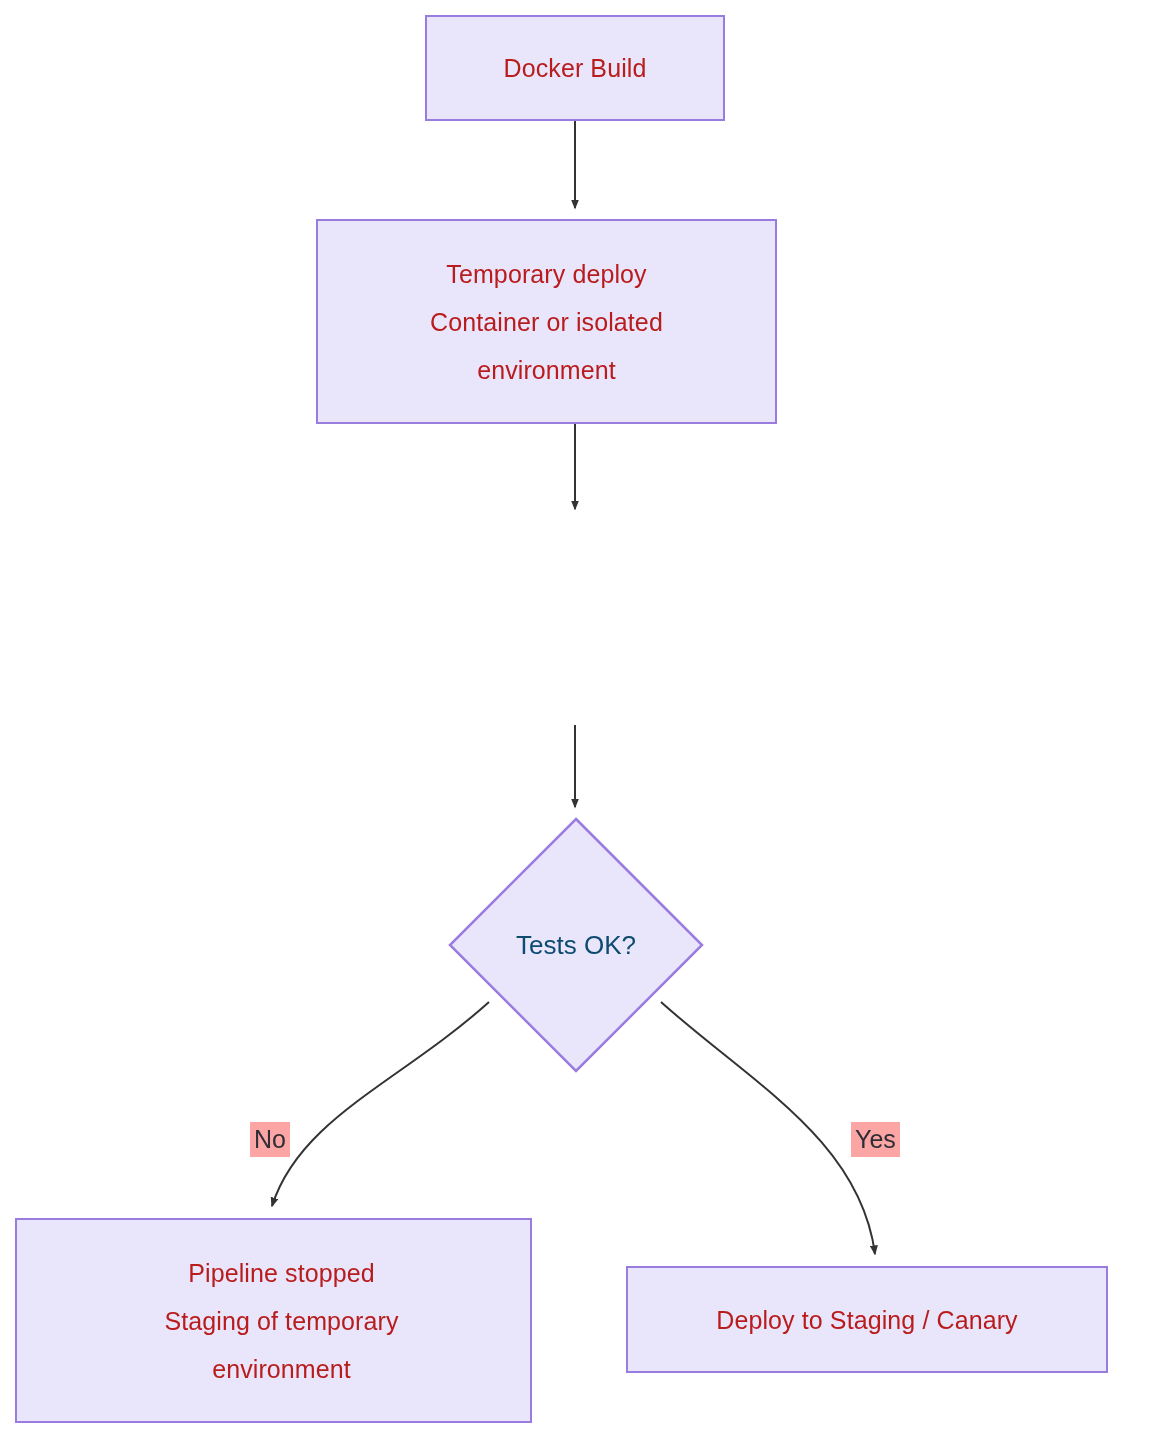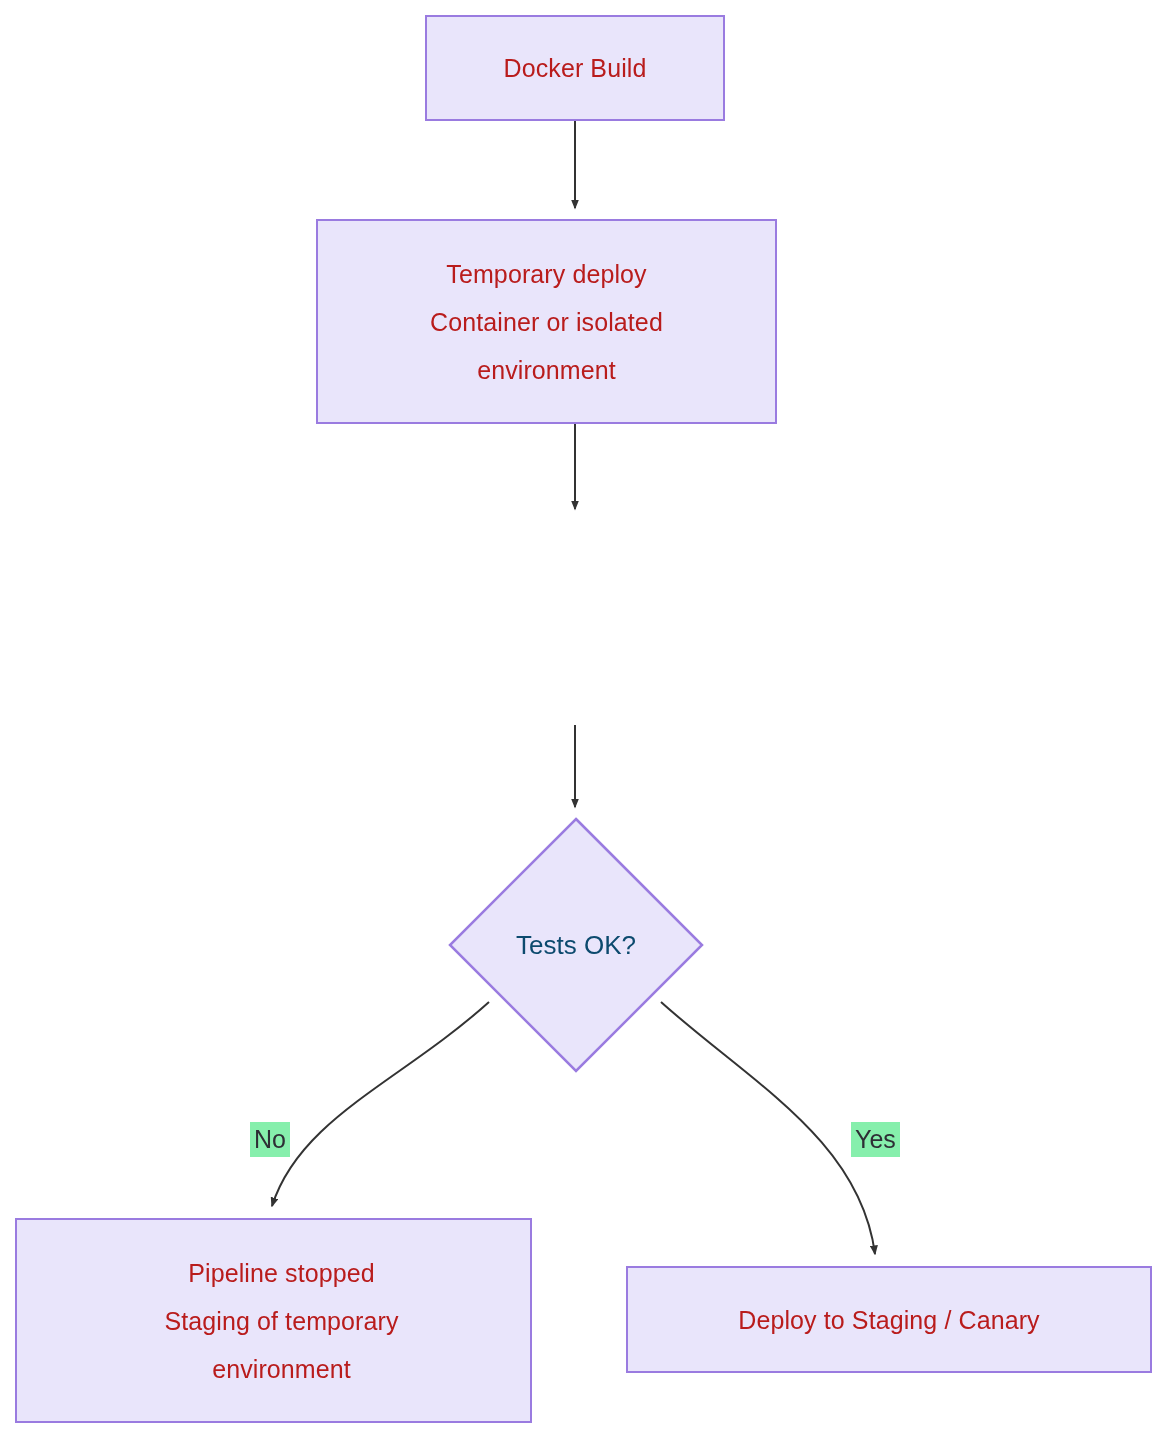--- a/index.html
+++ b/index.html
@@ -63,21 +63,21 @@
   .decision-label {
     position: relative;
     z-index: 2;
     font-size: 26px;
     color: #0c4a6e;
     text-align: center;
     white-space: nowrap;
   }
   .edge-label {
     position: absolute;
-    background: #86efac;
+    background: #fca5a5;
     color: #2e2e35;
     font-size: 25px;
     line-height: 1.25;
     padding: 2px 4px;
     white-space: nowrap;
     z-index: 3;
   }
 </style>
 </head>
 <body>
@@ -129,19 +129,19 @@
   <div class="edge-label" style="left:851px; top:1122px;">Yes</div>
 
   <div class="node" style="left:15px; top:1218px; width:517px; height:205px;padding-left:16px;">
     <div class="lines">
       <div>Pipeline stopped</div>
       <div>Staging of temporary</div>
       <div>environment</div>
     </div>
   </div>
 
-  <div class="node" style="left:626px; top:1266px; width:526px; height:107px;">
+  <div class="node" style="left:626px; top:1266px; width:482px; height:107px;">
     <div class="lines">
       <div>Deploy to Staging / Canary</div>
     </div>
   </div>
 
 </div>
 
 </body></html>

